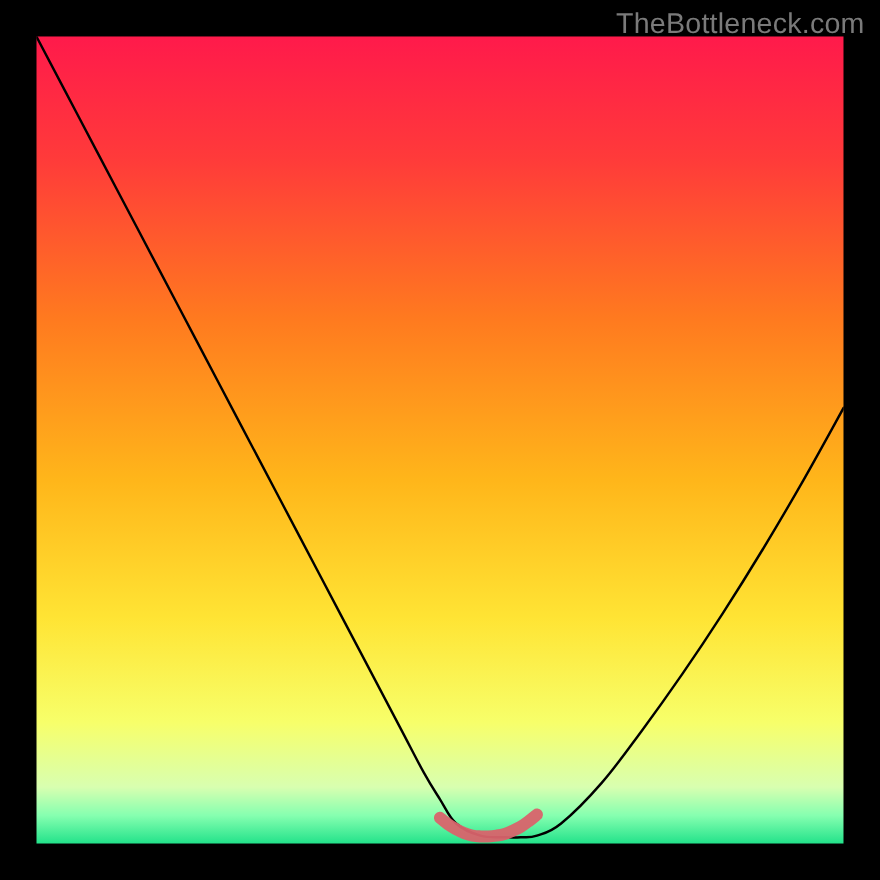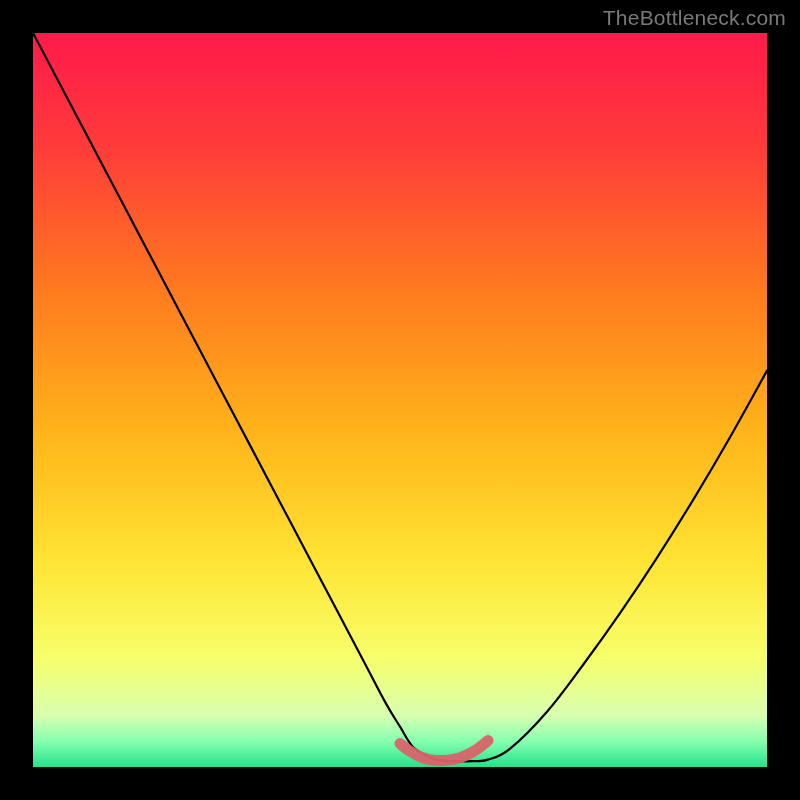--- a/index.html
+++ b/index.html
@@ -17,21 +17,21 @@
     top: 0;
     width: 800px;
     height: 800px;
     background: #000;
   }
   .watermark {
     position: absolute;
     top: 6px;
     right: 14px;
     color: #7a7a7a;
-    font-size: 21px;
+    font-size: 26px;
     font-weight: 400;
     letter-spacing: 0.2px;
     user-select: none;
   }
   .plot-wrap {
     position: absolute;
     left: 33px;
     top: 33px;
     width: 734px;
     height: 734px;

